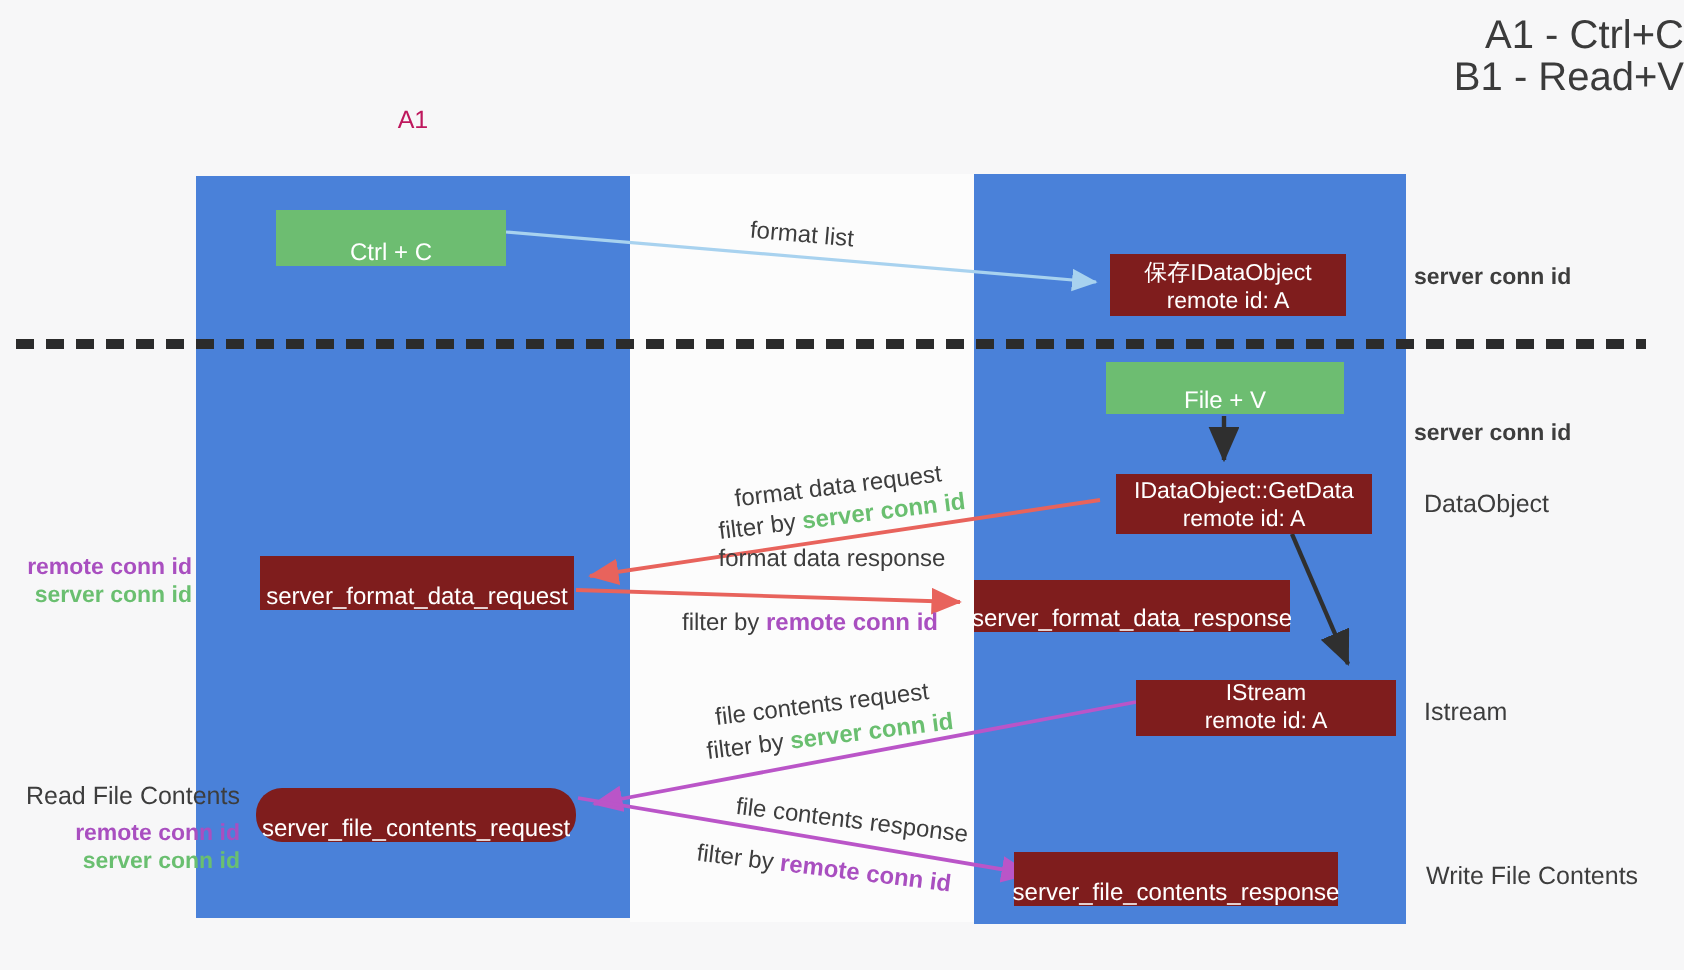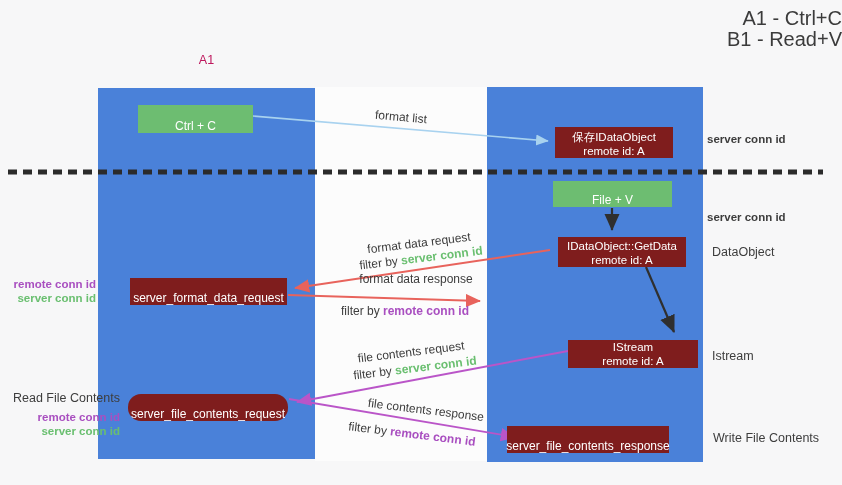--- a/index.html
+++ b/index.html
@@ -141,20 +141,23 @@
 
   <div class="node orange two n-getdata">
     <span>IDataObject::GetData</span>
     <span>remote id: A</span>
   </div>
 
   <div class="node orange n-fmt-req">
     <span>server_format_data_request</span>
   </div>
 
+  <div class="node orange n-fmt-resp">
+    <span>server_format_data_response</span>
+  </div>
 
   <div class="node orange two n-istream">
     <span>IStream</span>
     <span>remote id: A</span>
   </div>
 
   <div class="node orange n-file-req">
     <span>server_file_contents_request</span>
   </div>
 

